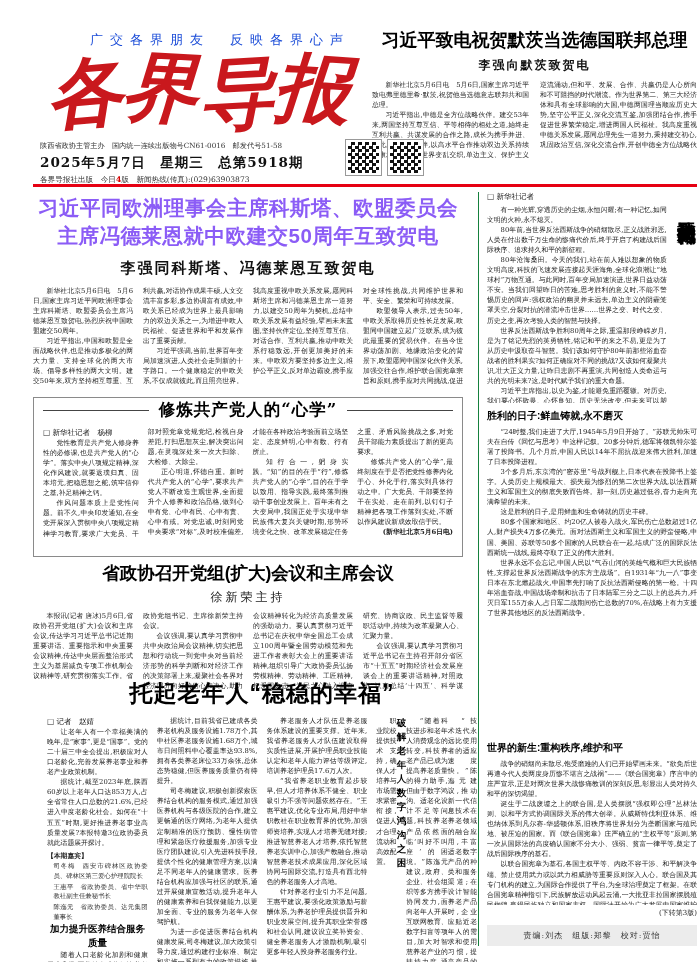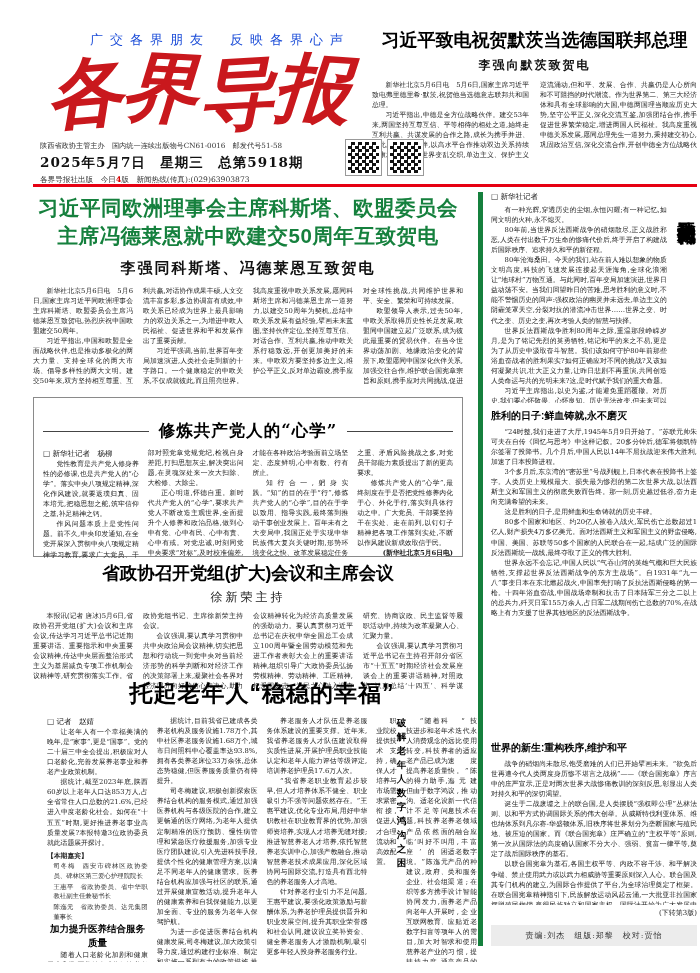--- a/index.html
+++ b/index.html
@@ -34,27 +34,27 @@
   
   .tr-art{position:absolute;top:30px;left:372px;width:325px;}
   .tr-art h1{margin:0;font-size:18px;line-height:1.2;font-weight:900;text-align:center;
              font-family:"Liberation Sans","DejaVu Sans",sans-serif;color:#000;}
   .tr-art h2{margin:5px 0 6px 0;font-size:12px;font-weight:bold;text-align:center;
              letter-spacing:2px;color:#111;}
   .tr-body{columns:2;column-gap:11px;height:88px;overflow:hidden;}
   
   .main-art{position:absolute;top:194px;left:33px;width:430px;}
   .main-art h1{margin:0;font-size:20.5px;line-height:1.38;font-weight:900;text-align:center;
-               font-family:"Liberation Sans","DejaVu Sans",sans-serif;color:#15803d;letter-spacing:0.5px;}
+               font-family:"Liberation Sans","DejaVu Sans",sans-serif;color:#8b5cf6;letter-spacing:0.5px;}
   .main-art h2{margin:8px 0 8px 0;font-size:15px;font-weight:bold;text-align:center;
                letter-spacing:2px;color:#111;}
   .main-body{columns:4;column-gap:10px;height:102px;overflow:hidden;}
   
   .xx-box{position:absolute;top:397px;left:33px;width:430px;height:160px;
-          border:1px solid #8a8a8a;box-sizing:border-box;padding:22px 9px;}
+          border:1px solid #8a8a8a;box-sizing:border-box;padding:1px 9px;}
   .xx-titlerow{display:flex;align-items:center;margin-bottom:6px;}
   .xx-titlerow .hline{flex:1;height:1px;background:#444;}
   .xx-titlerow .t{margin:0 10px;font-size:16.5px;font-weight:bold;color:#000;letter-spacing:1px;}
   .xx-body{columns:4;column-gap:9px;height:112px;overflow:hidden;}
   .endnote{text-align:right;text-indent:0 !important;font-weight:bold;}
   
   .szzx{position:absolute;top:561px;left:33px;width:430px;}
   .szzx h1{margin:0;font-size:17.5px;font-weight:900;text-align:center;color:#000;
            font-family:"Liberation Sans","DejaVu Sans",sans-serif;}
   .szzx h2{margin:4px 0 5px 0;font-size:12px;font-weight:normal;text-align:center;letter-spacing:3px;}
@@ -65,21 +65,21 @@
             font-family:"Liberation Sans","DejaVu Sans",sans-serif;letter-spacing:1px;}
   .elder-cols{display:flex;gap:9px;height:246px;}
   .ecol{width:101px;overflow:hidden;}
   .ecol4{display:flex;flex-direction:row;}
   .sub-head{font-size:9.5px;font-weight:bold;text-align:center;margin:5px 0 4px 0;
             text-indent:0 !important;color:#000;
             font-family:"Liberation Sans","DejaVu Sans",sans-serif;}
   .guest-label{font-weight:bold;text-indent:0 !important;margin-top:3px !important;}
   .guest{font-size:6.4px;text-indent:0 !important;padding-left:1em;color:#333;margin-top:1.5px !important;}
   
-  .sidebar{position:absolute;top:192px;left:478px;width:219px;border-left:5px solid #15803d;
+  .sidebar{position:absolute;top:192px;left:478px;width:219px;border-left:1px solid #15803d;
            padding-left:8px;box-sizing:border-box;}
   .sb-top{height:198px;overflow:hidden;}
   .vtitle{float:right;writing-mode:vertical-rl;font-size:18.5px;line-height:1.15;font-weight:900;
           height:192px;margin:2px 0 4px 9px;color:#000;letter-spacing:0.5px;
           font-family:"Liberation Sans","DejaVu Sans",sans-serif;}
   .sb-sec{font-size:10px;font-weight:bold;margin:6px 0 4px 0;color:#000;
           font-family:"Liberation Sans","DejaVu Sans",sans-serif;}
   .sb-t1{height:308px;overflow:hidden;}
   .sb-t2{height:146px;overflow:hidden;}
   .sb-cont{font-size:7px;text-align:right;margin-top:3px;color:#222;}

